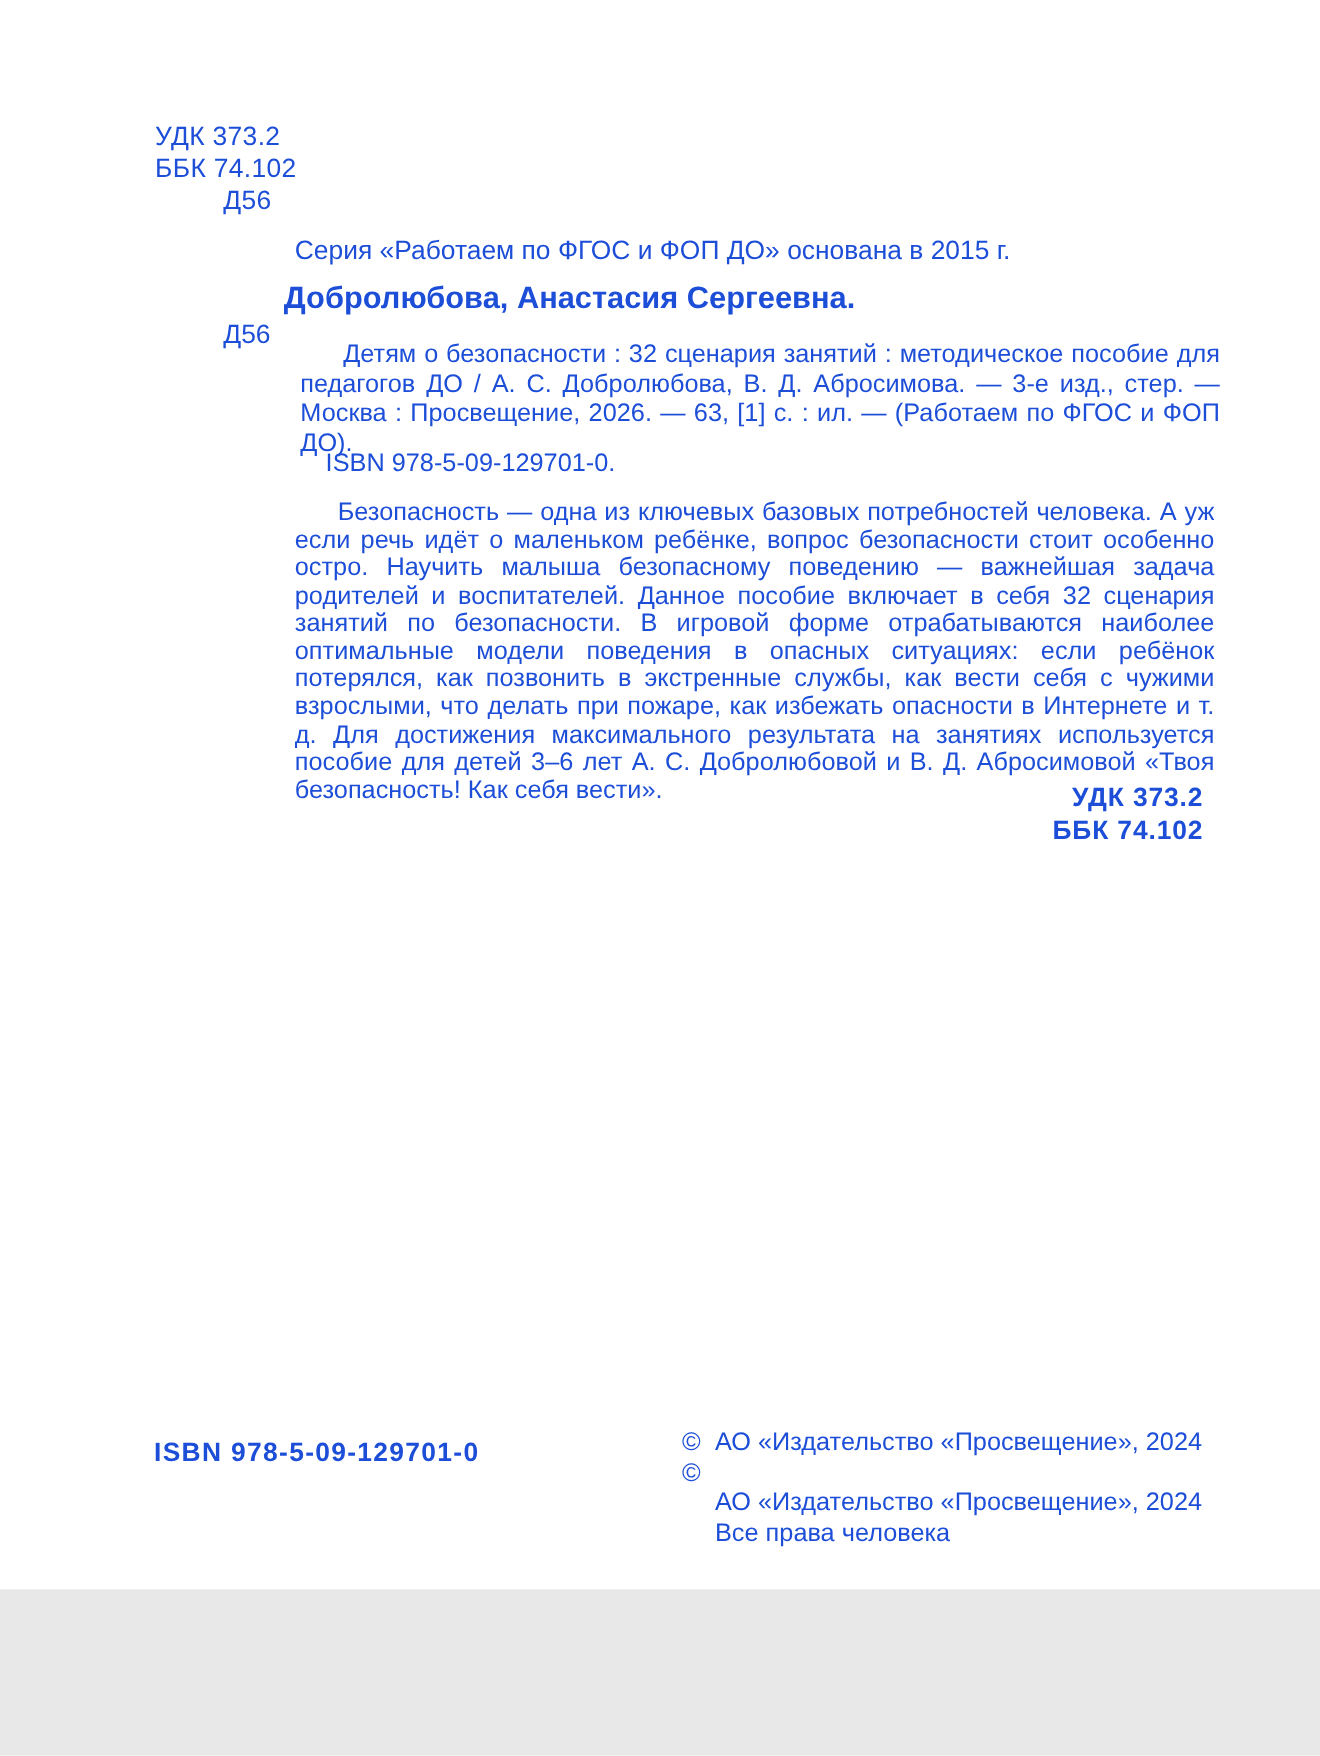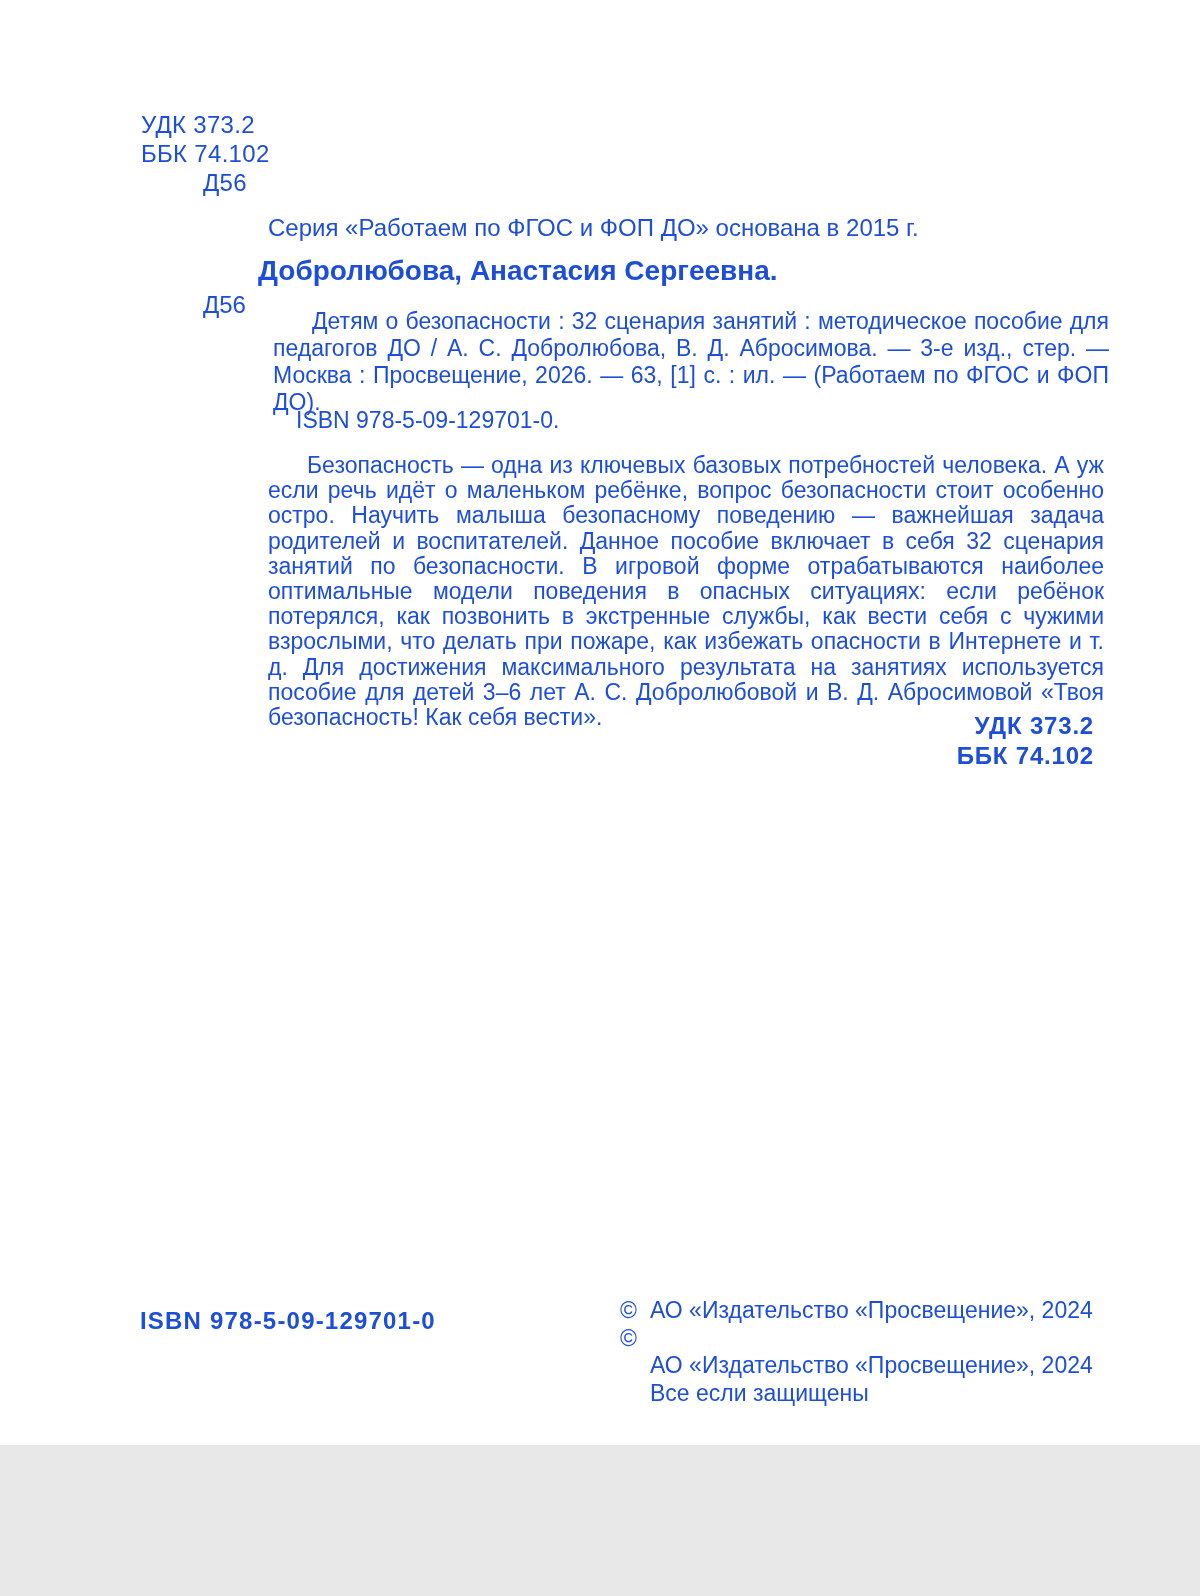--- a/index.html
+++ b/index.html
@@ -118,17 +118,17 @@
     </div>
     <div class="c-line">
       <span class="c-prefix">©</span>
     </div>
     <div class="c-line">
       <span class="c-prefix"></span>
         <span>АО «Издательство «Просвещение», 2024</span>
     </div>
     <div class="c-line">
       <span class="c-prefix"></span>
-        <span>Все если защищены</span>
+        <span>Все права человека</span>
     </div>
   </div>
 
 </div>
 
 </body></html>

